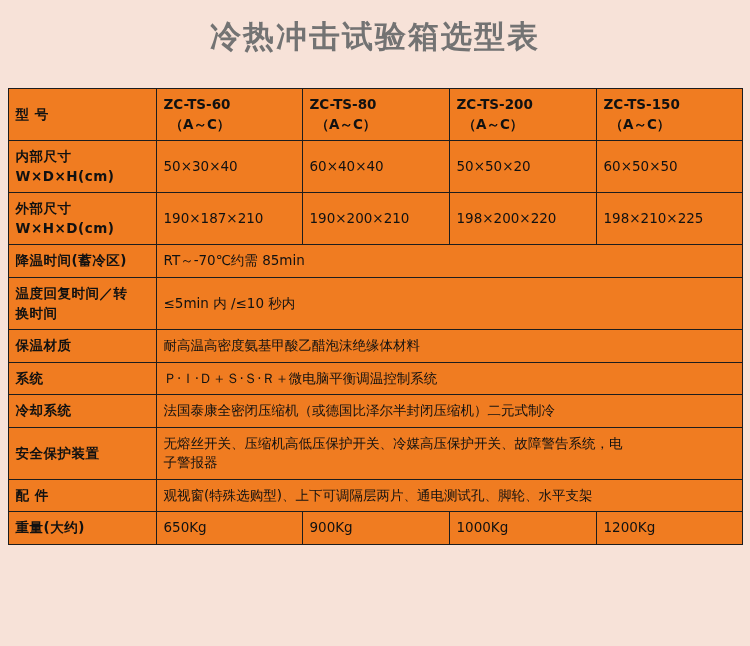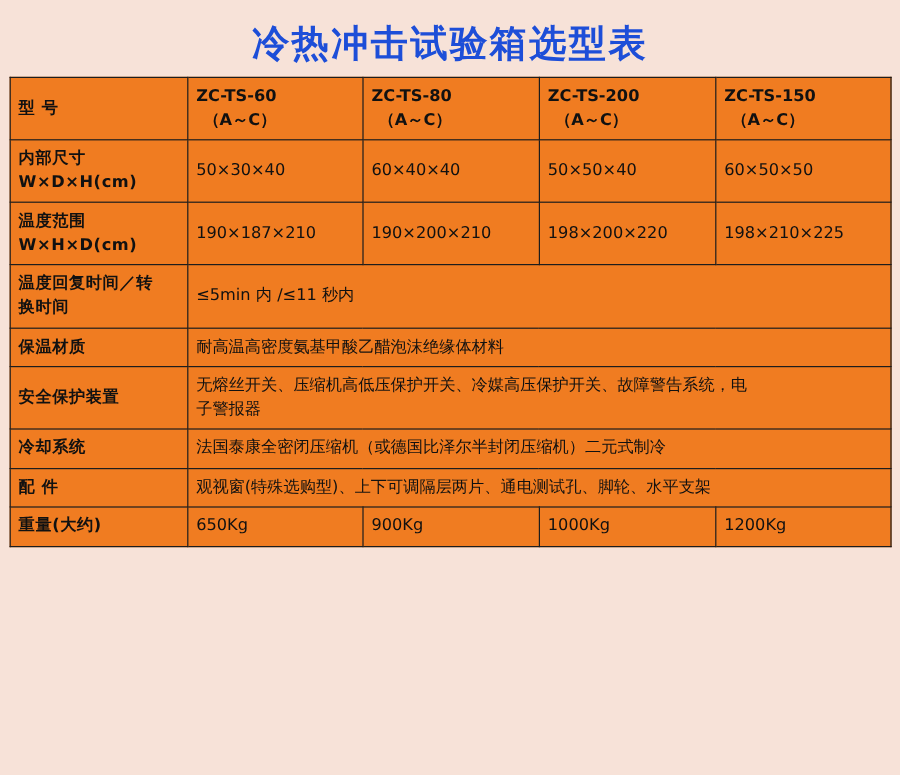--- a/index.html
+++ b/index.html
@@ -16,24 +16,24 @@
   .page {
     position: relative;
     width: 750px;
     height: 646px;
     box-sizing: border-box;
   }
   .title {
     text-align: center;
     font-size: 31px;
     font-weight: bold;
-    color: #1d4ed8;
+    color: #737373;
     letter-spacing: 2px;
     padding-top: 16px;
-    padding-bottom: 6px;
+    padding-bottom: 30px;
     font-family: "DejaVu Sans", "Liberation Sans", sans-serif;
   }
   table.spec {
     border-collapse: collapse;
     width: 734px;
     margin: 0 auto;
     background: #f07c21;
     table-layout: fixed;
   }
   table.spec td {
@@ -109,70 +109,82 @@
         </td>
       </tr>
 
       <tr>
         <td class="label">
           <span class="lbl-line">内部尺寸</span>
           <span class="lbl-line">W×D×H(cm)</span>
         </td>
         <td class="val">50×30×40</td>
         <td class="val">60×40×40</td>
-        <td class="val">50×50×40</td>
+        <td class="val">50×50×20</td>
         <td class="val">60×50×50</td>
       </tr>
 
       <tr>
         <td class="label">
-          <span class="lbl-line">温度范围</span>
+          <span class="lbl-line">外部尺寸</span>
           <span class="lbl-line">W×H×D(cm)</span>
         </td>
         <td class="val">190×187×210</td>
         <td class="val">190×200×210</td>
         <td class="val">198×200×220</td>
         <td class="val">198×210×225</td>
       </tr>
 
 
 
+      <tr>
+        <td class="label">
+          <span class="lbl-line">降温时间(蓄冷区)</span>
+        </td>
+        <td class="val" colspan="4">RT～-70℃约需 85min</td>
+      </tr>
 
       <tr>
         <td class="label">
           <span class="lbl-line">温度回复时间／转</span>
           <span class="lbl-line">换时间</span>
         </td>
-        <td class="val" colspan="4">≤5min 内 /≤11 秒内</td>
+        <td class="val" colspan="4">≤5min 内 /≤10 秒内</td>
       </tr>
 
 
       <tr>
         <td class="label">
           <span class="lbl-line">保温材质</span>
         </td>
         <td class="val" colspan="4">耐高温高密度氨基甲酸乙醋泡沫绝缘体材料</td>
       </tr>
 
+      <tr>
+        <td class="label">
+          <span class="lbl-line">系统</span>
+        </td>
+        <td class="val" colspan="4">Ｐ·Ｉ·Ｄ＋Ｓ·Ｓ·Ｒ＋微电脑平衡调温控制系统</td>
+      </tr>
+
+      <tr>
+        <td class="label">
+          <span class="lbl-line">冷却系统</span>
+        </td>
+        <td class="val" colspan="4">法国泰康全密闭压缩机（或德国比泽尔半封闭压缩机）二元式制冷</td>
+      </tr>
 
       <tr>
         <td class="label">
           <span class="lbl-line">安全保护装置</span>
         </td>
         <td class="val" colspan="4">
           <span class="val-line">无熔丝开关、压缩机高低压保护开关、冷媒高压保护开关、故障警告系统，电</span>
           <span class="val-line">子警报器</span>
         </td>
-      </tr>
-
-      <tr>
-        <td class="label">
-          <span class="lbl-line">冷却系统</span>
-        </td>
-        <td class="val" colspan="4">法国泰康全密闭压缩机（或德国比泽尔半封闭压缩机）二元式制冷</td>
       </tr>
 
       <tr>
         <td class="label">
           <span class="lbl-line">配 件</span>
         </td>
         <td class="val" colspan="4">观视窗(特殊选购型)、上下可调隔层两片、通电测试孔、脚轮、水平支架</td>
       </tr>
 
       <tr>

